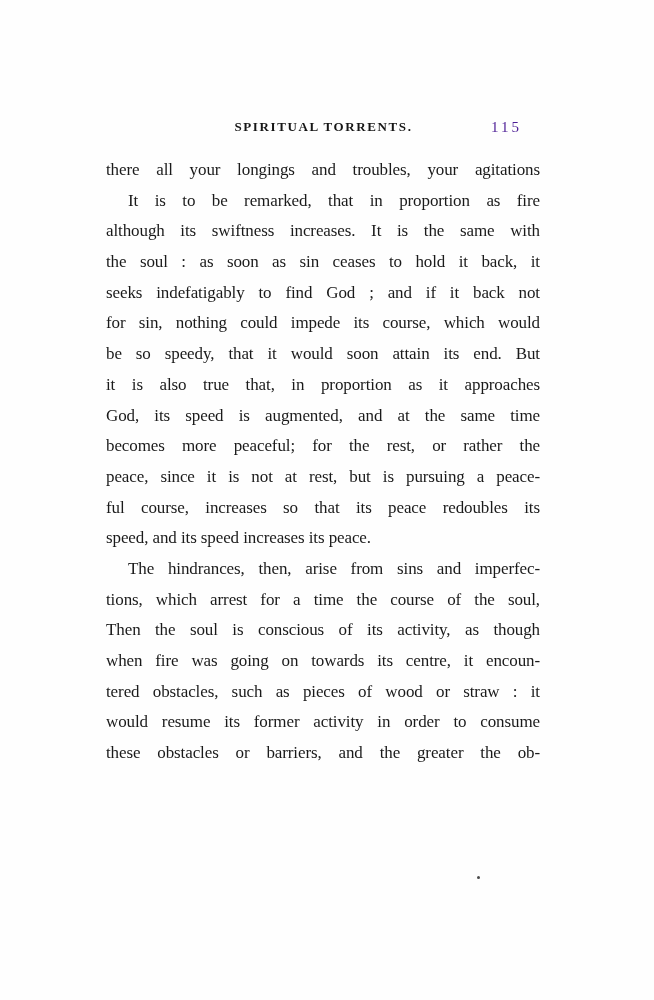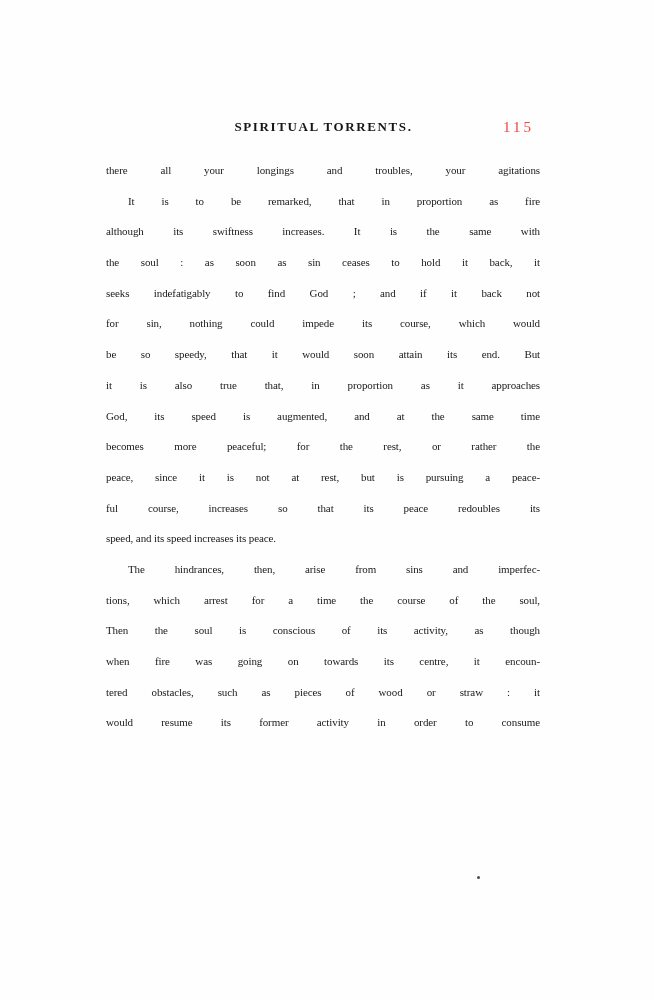--- a/index.html
+++ b/index.html
@@ -28,35 +28,35 @@
     display: block;
     text-align: center;
     font-size: 13px;
     font-weight: bold;
     letter-spacing: 1.6px;
     color: #161616;
   }
   .folio {
     position: absolute;
     top: 0;
-    right: 6px;
+    right: 18px;
     font-size: 15px;
     letter-spacing: 3px;
-    color: #ef4444;
+    color: #4c1d95;
   }
   .text-block {
     position: absolute;
     top: 155px;
     left: 106px;
     width: 434px;
   }
   .line {
     height: 30.7px;
     line-height: 30.7px;
-    font-size: 11px;
+    font-size: 17px;
     letter-spacing: -0.1px;
     text-align: justify;
     text-align-last: justify;
     white-space: normal;
     overflow: hidden;
   }
   .line.indent {
     text-indent: 22px;
   }
   .line.last {
@@ -98,17 +98,18 @@
     <div class="line">peace, since it is not at rest, but is pursuing a peace-</div>
     <div class="line">ful course, increases so that its peace redoubles its</div>
     <div class="line last">speed, and its speed increases its peace.</div>
 
     <div class="line indent">The hindrances, then, arise from sins and imperfec-</div>
     <div class="line">tions, which arrest for a time the course of the soul,</div>
     <div class="line">Then the soul is conscious of its activity, as though</div>
     <div class="line">when fire was going on towards its centre, it encoun-</div>
     <div class="line">tered obstacles, such as pieces of wood or straw : it</div>
     <div class="line">would resume its former activity in order to consume</div>
+    <div class="line">these obstacles or barriers, and the greater the ob-</div>
   </main>
 
   <div class="speck"></div>
 
 </div>
 
 </body></html>

